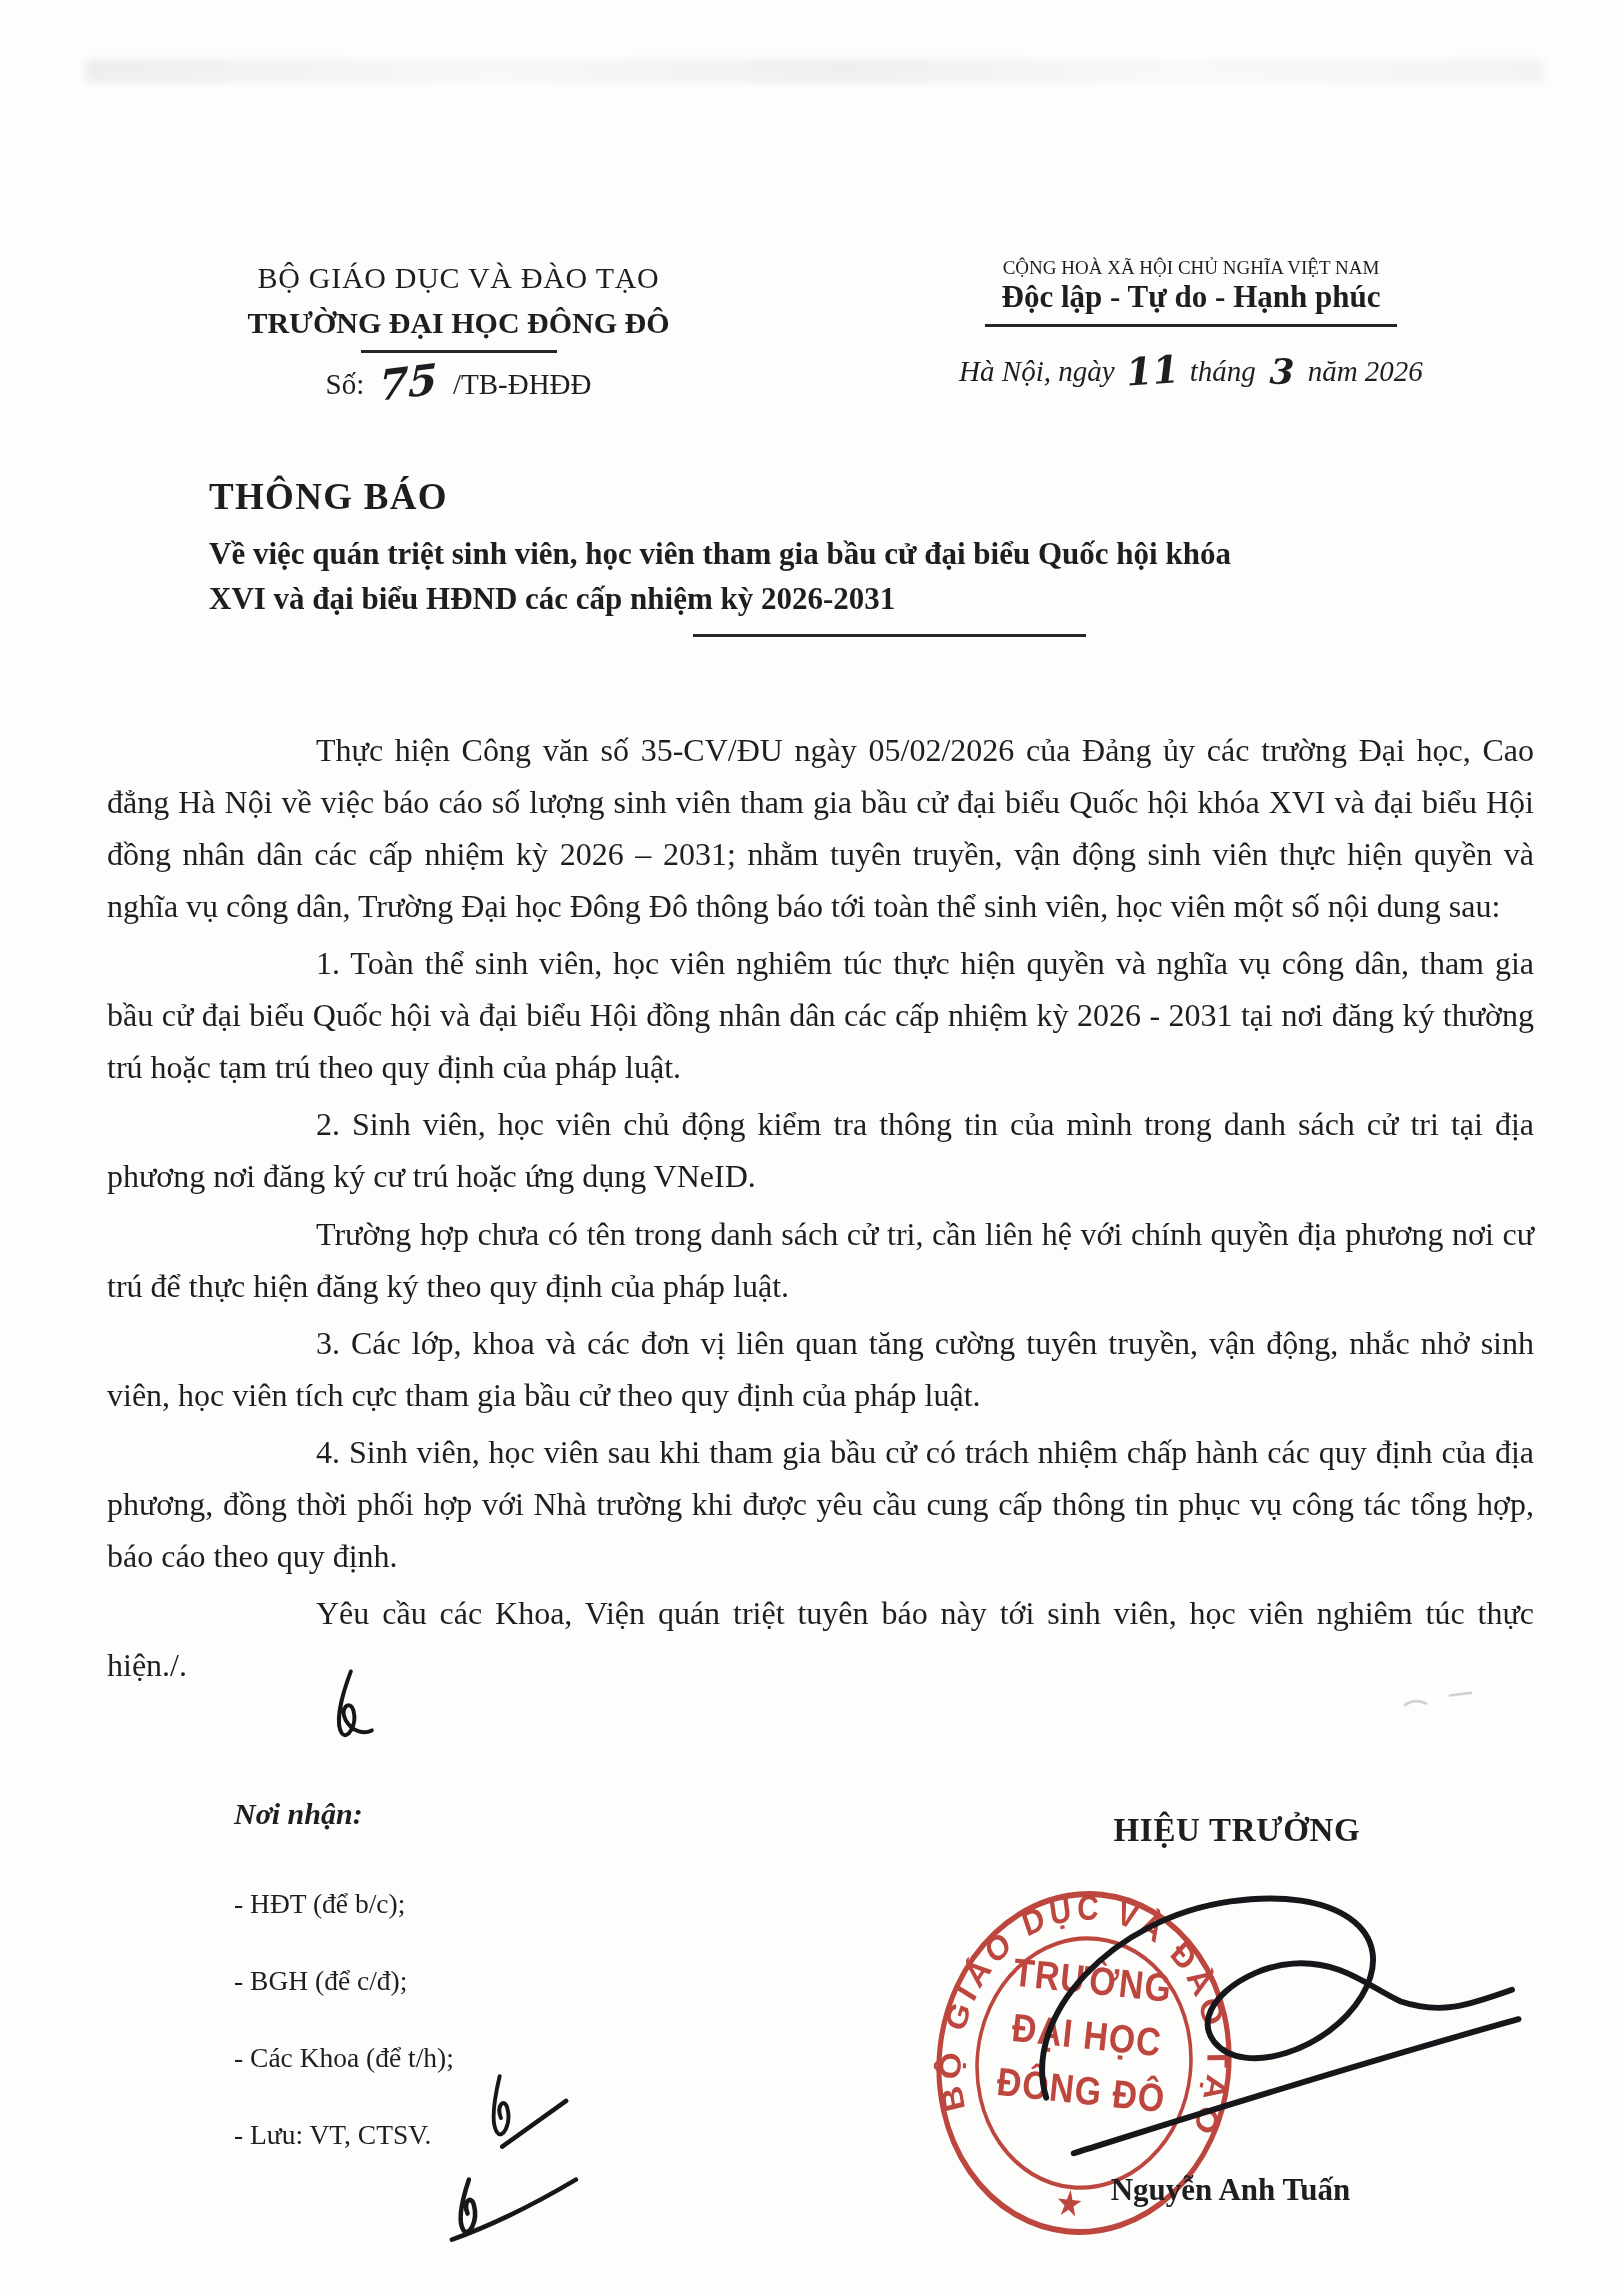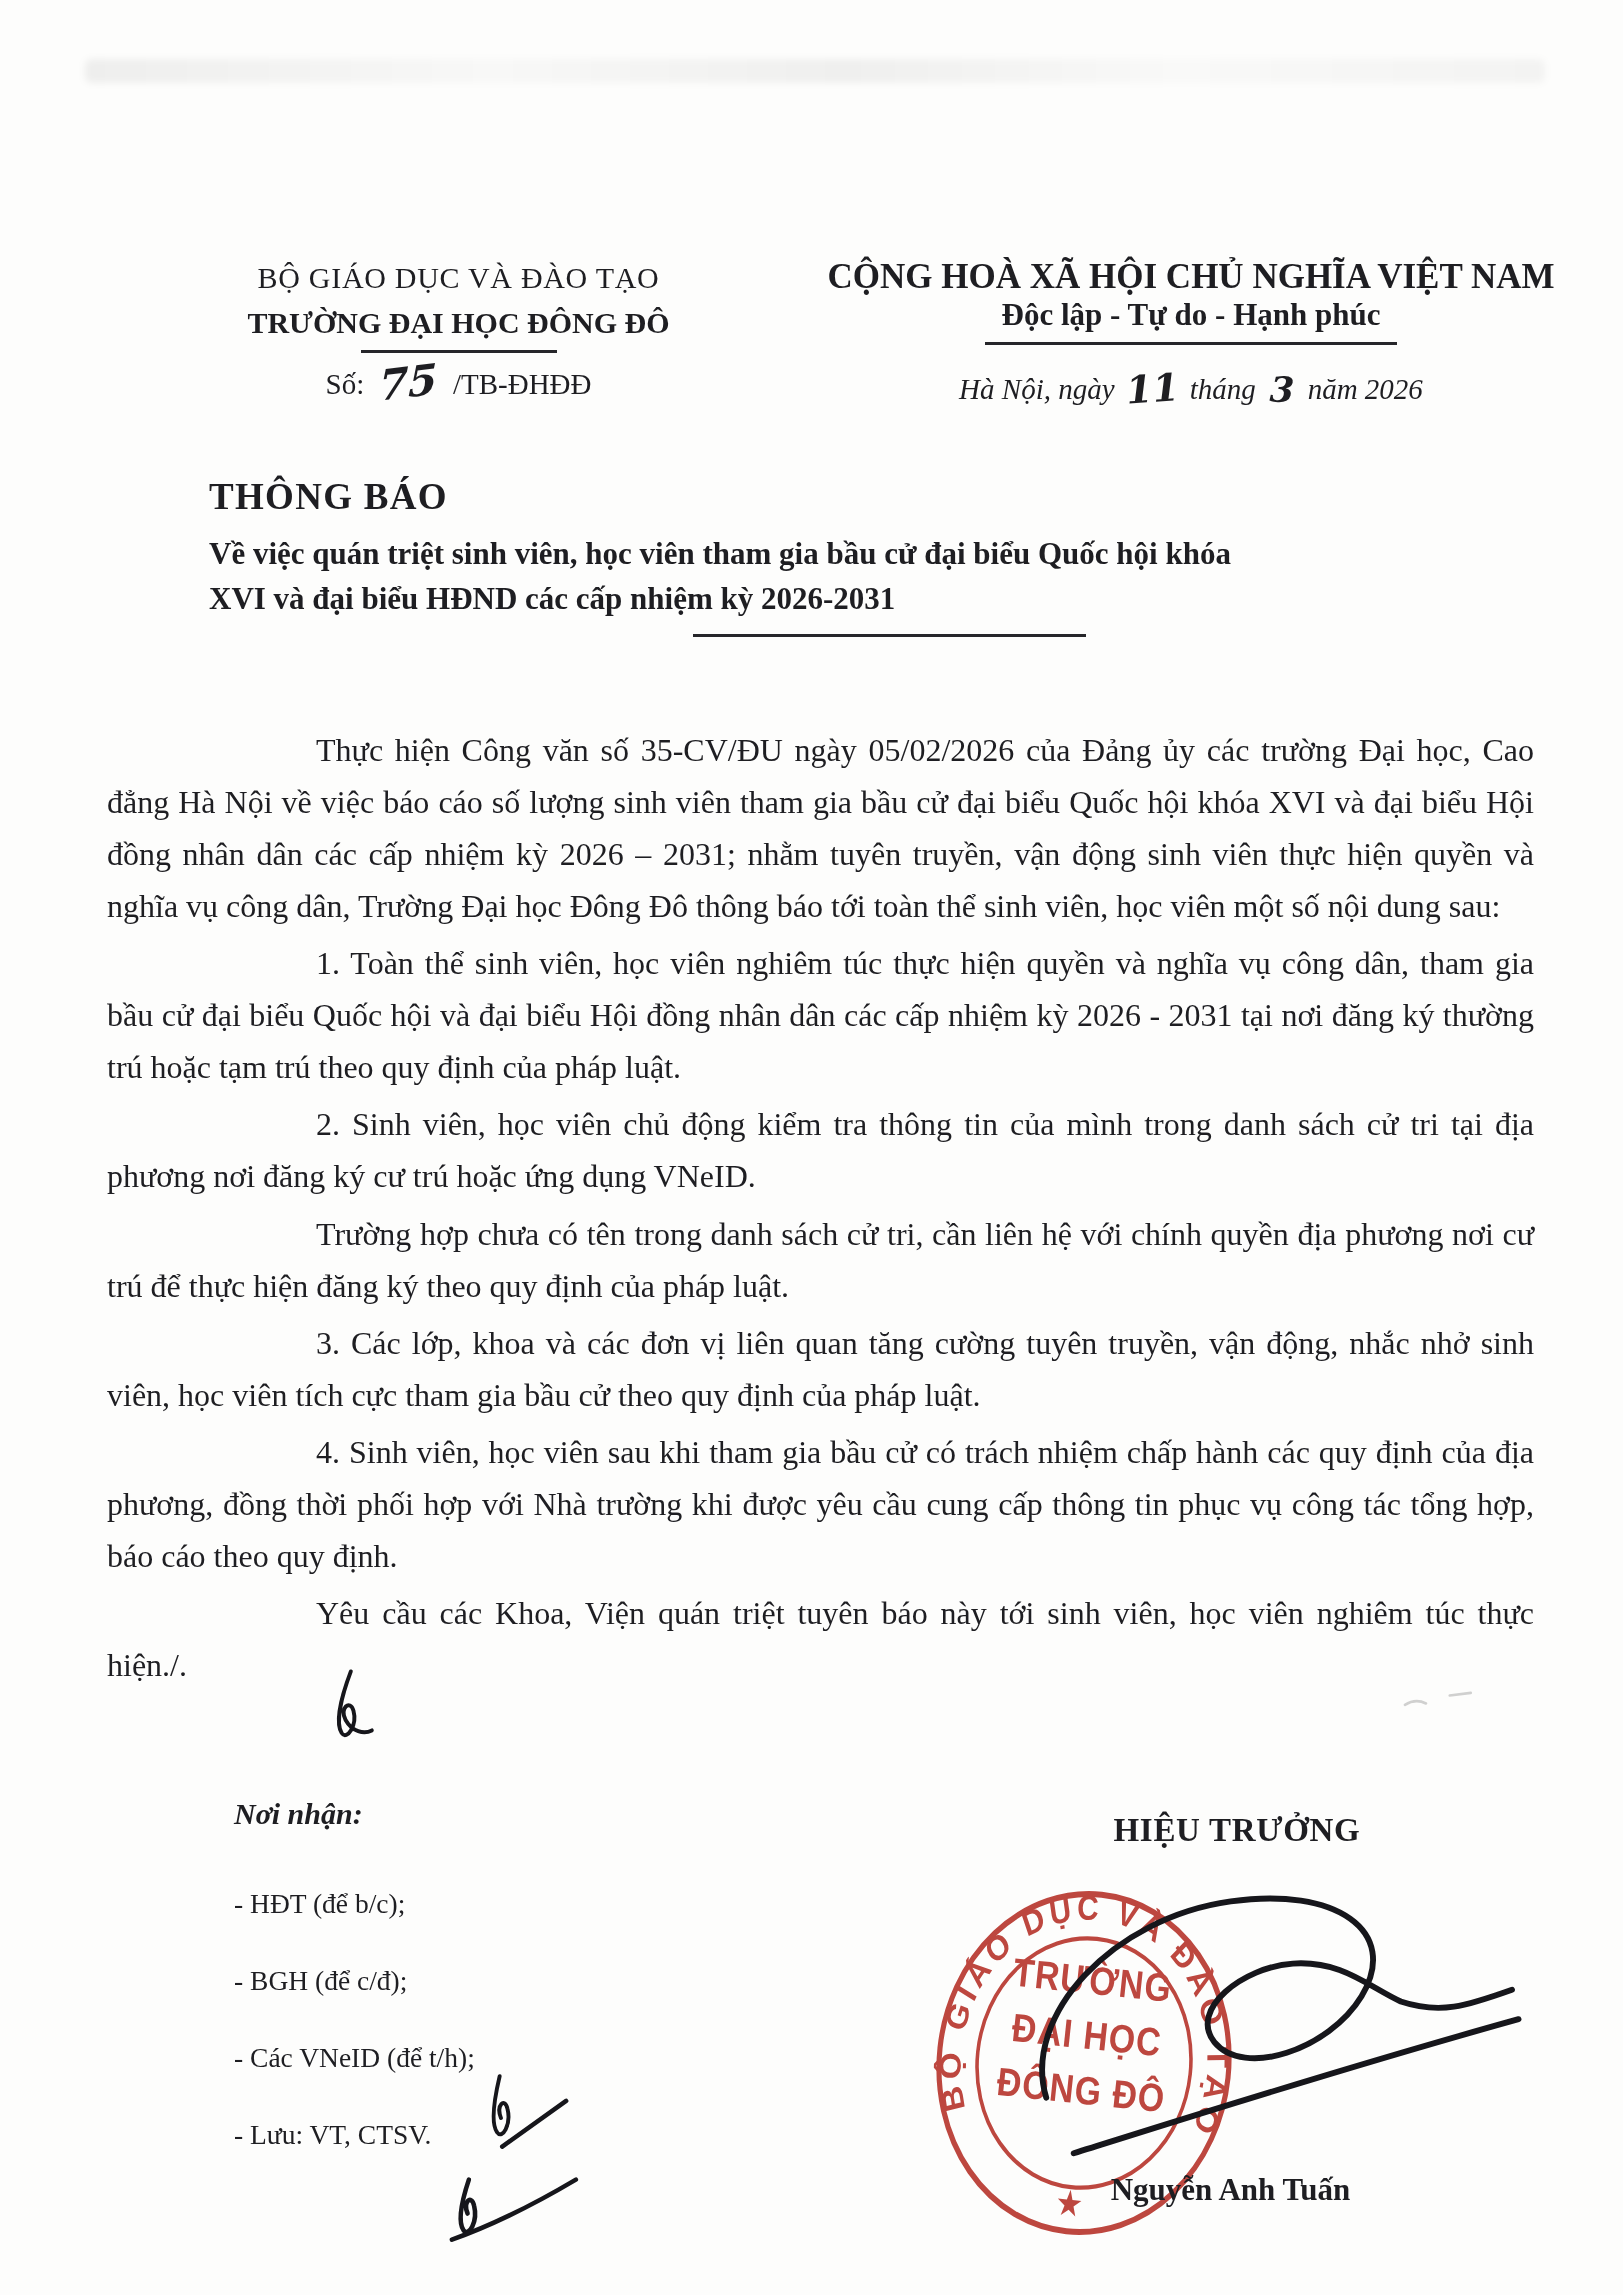--- a/index.html
+++ b/index.html
@@ -16,21 +16,21 @@
   
   .hdr-left{position:absolute; left:164px; top:261px; width:589px; text-align:center;}
   .hdr-left .ministry{font-size:30px; letter-spacing:0.7px;}
   .hdr-left .school{font-size:30px; font-weight:bold; margin-top:10.5px;}
   .rule{height:2.6px; background:#26262a;}
   .rule-left{width:196px; margin:10.5px auto 0;}
   .num-line{margin-top:15.7px; font-size:29px; white-space:nowrap;}
   .hw{font-family:"DejaVu Serif",serif; font-style:italic; font-weight:bold; display:inline-block;}
   .hw-num{font-size:42px; transform:rotate(-7deg) skewX(-8deg); margin:0 7.9px; position:relative; top:2.6px; line-height:0;}
   .hdr-right{position:absolute; left:821px; top:257px; width:740px; text-align:center;}
-  .hdr-right .motto1{font-size:35px; font-weight:bold; white-space:nowrap;}
+  .hdr-right .motto1{font-size:19px; font-weight:normal; white-space:nowrap;}
   .hdr-right .motto2{font-size:31px; font-weight:bold; margin-top:0;}
   .rule-right{width:412px; margin:9.2px auto 0;}
   .dateline{margin-top:18.3px; font-size:29px; font-style:italic; white-space:nowrap;}
   .hw-day{font-size:38px; transform:rotate(-4deg); position:relative; top:2.6px; margin:0 3.9px;}
   .hw-month{font-size:35px; transform:rotate(3deg); position:relative; top:2.6px; margin:0 6.5px;}
   
   .title-block{position:absolute; left:209px; top:475px; width:1361px; text-align:left;}
   .doc-title{font-size:37px; font-weight:bold; letter-spacing:1.3px;}
   .doc-subtitle{font-size:31px; font-weight:bold; line-height:45px; margin-top:13px;}
   .rule-title{width:393px; height:3.3px; margin:13px auto 0;}
@@ -108,21 +108,21 @@
 
   <svg class="mark faint" style="left:1401px; top:1685px;" width="79" height="29" viewBox="0 0 120 44">
     <path d="M 6 30 Q 22 20, 38 28" fill="none" stroke="#9a9a9a" stroke-width="4" stroke-linecap="round"></path>
     <path d="M 74 16 L 106 12" fill="none" stroke="#9a9a9a" stroke-width="4" stroke-linecap="round"></path>
   </svg>
 
   <div class="recipients">
     <div class="label">Nơi nhận:</div>
     <div class="item">- HĐT (để b/c);</div>
     <div class="item">- BGH (để c/đ);</div>
-    <div class="item">- Các VNeID (để t/h);</div>
+    <div class="item">- Các Khoa (để t/h);</div>
     <div class="item">- Lưu: VT, CTSV.</div>
   </div>
 
   <svg class="mark" style="left:484px; top:2068px;" width="88" height="92" viewBox="0 0 135 140">
     <path d="M 24 12 C 16 46, 10 84, 20 98 C 28 110, 42 86, 36 62 C 32 44, 18 56, 26 76" fill="none" stroke="#16161b" stroke-width="6" stroke-linecap="round"></path>
     <path d="M 28 120 L 126 50" fill="none" stroke="#16161b" stroke-width="7" stroke-linecap="round"></path>
   </svg>
   <svg class="mark" style="left:448px; top:2152px;" width="137" height="95" viewBox="0 0 210 145">
     <path d="M 32 42 C 22 72, 14 106, 24 120 C 32 130, 46 106, 40 82 C 36 64, 22 76, 30 94" fill="none" stroke="#16161b" stroke-width="7" stroke-linecap="round"></path>
     <path d="M 6 134 C 62 114, 132 80, 196 42" fill="none" stroke="#16161b" stroke-width="7" stroke-linecap="round"></path>

